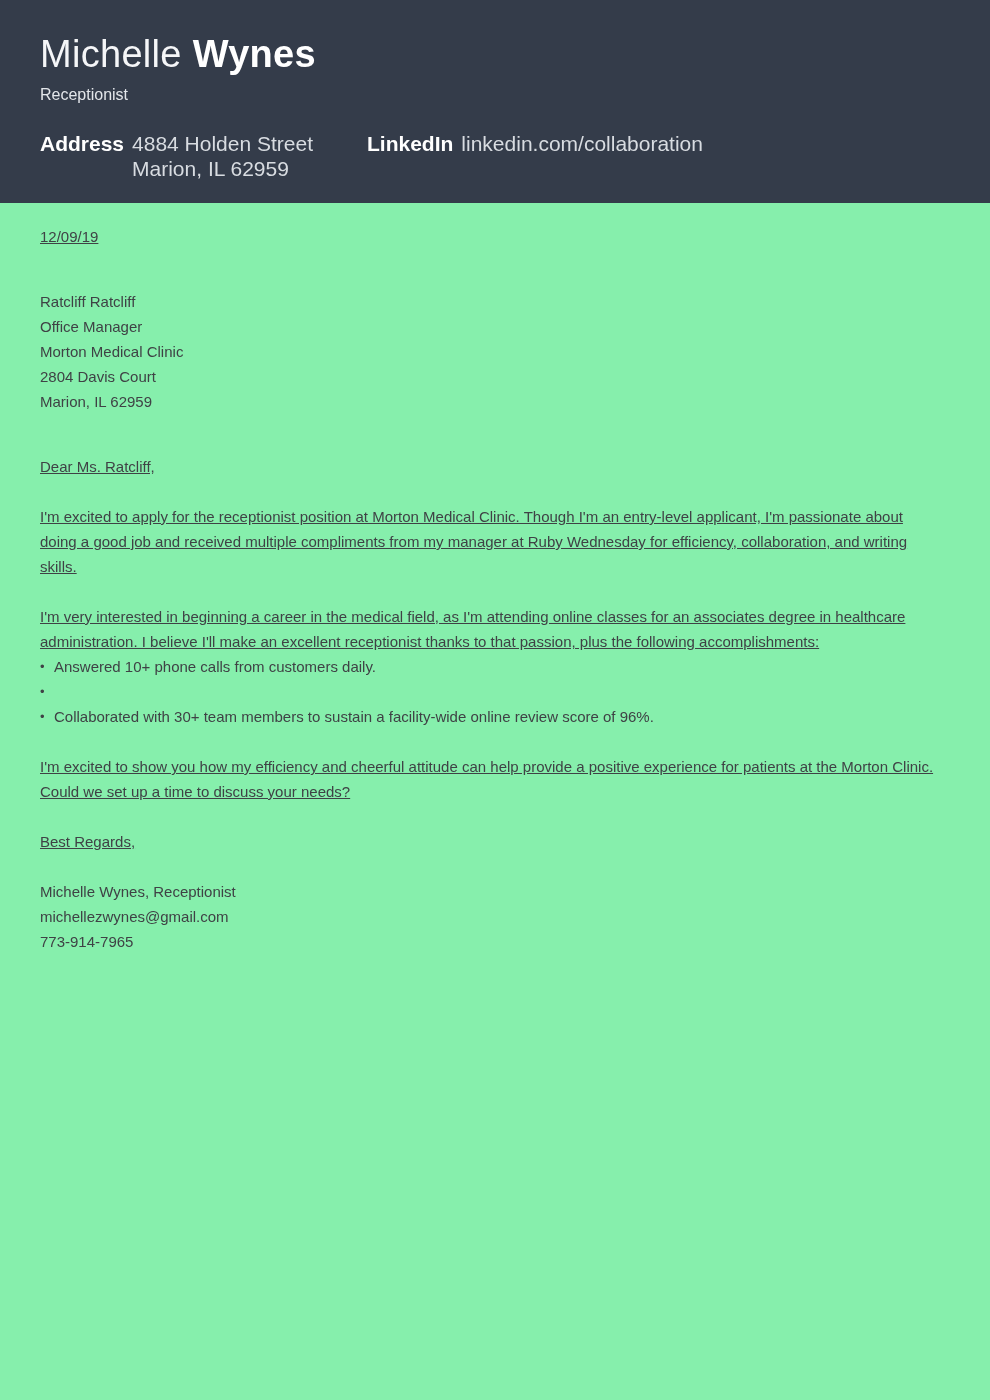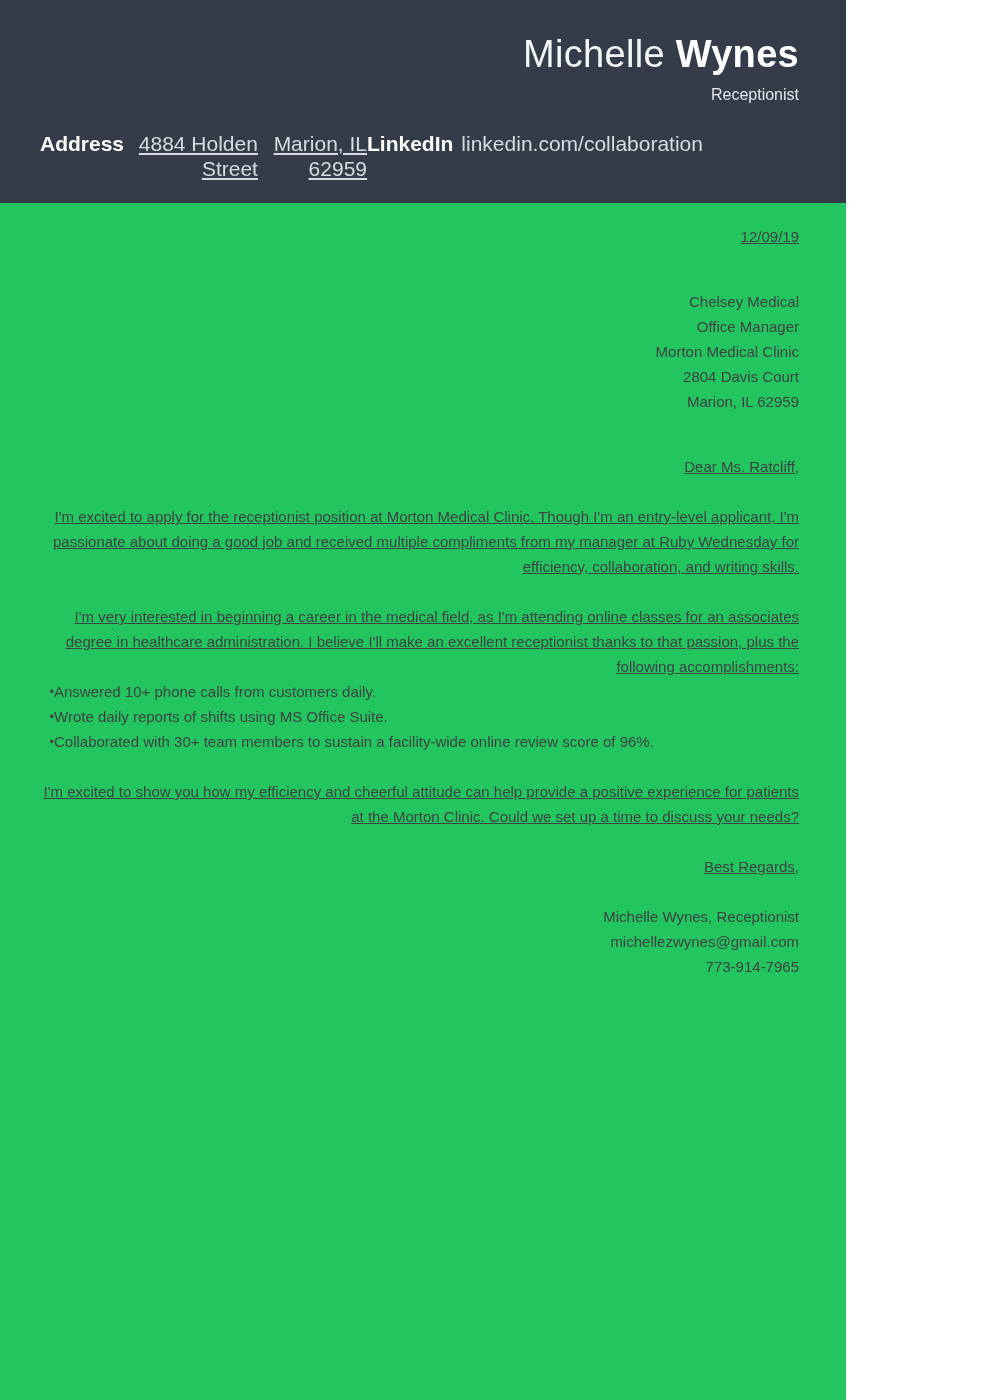--- a/index.html
+++ b/index.html
@@ -1,24 +1,23 @@
 <!DOCTYPE html>
 <html><head>
 <meta charset="utf-8">
 <style>
   * { box-sizing: border-box; }
   html, body { margin: 0; padding: 0; background: #ffffff; }
   body { font-family: "Liberation Sans", sans-serif; }
 
   .page {
-    width: 846px;
+    width: 990px;
     height: 1400px;
-    background: #22c55e;
+    background: #86efac;
     overflow: hidden;
-    text-align: right;
   }
 
   
   .header {
     background: #343c4a;
     height: 203px;
     padding: 33px 47px 0 40px;
     color: #ffffff;
   }
   .person-name {
@@ -38,21 +37,21 @@
   }
   .contact-row {
     display: flex;
     margin-top: 27px;
     font-size: 21px;
     line-height: 25px;
   }
   .contact-group { display: flex; }
   .address-group { width: 327px; flex: 0 0 327px; }
   .contact-label { font-weight: 700; color: #ffffff; margin-right: 8px; white-space: nowrap; }
-  .contact-values { display: flex; flex-direction: row; color: #d8dce1; text-decoration: underline; }
+  .contact-values { display: flex; flex-direction: column; color: #d8dce1; }
   .contact-value { color: #d8dce1; }
 
   
   .letter-body {
     padding: 21px 47px 0 40px;
     color: #3f4245;
     font-size: 15px;
     line-height: 25px;
   }
   .letter-body p { margin: 0 0 25px 0; text-decoration: underline; }
@@ -95,41 +94,40 @@
         <span class="contact-label">LinkedIn</span>
         <span class="contact-value">linkedin.com/collaboration</span>
       </div>
     </div>
   </header>
 
   <main class="letter-body">
     <p class="date">12/09/19</p>
 
     <div class="recipient">
-      <div>Chelsey Medical</div>
+      <div>Ratcliff Ratcliff</div>
       <div>Office Manager</div>
       <div>Morton Medical Clinic</div>
       <div>2804 Davis Court</div>
       <div>Marion, IL 62959</div>
     </div>
 
     <p>Dear Ms. Ratcliff,</p>
 
     <p>I'm excited to apply for the receptionist position at Morton Medical Clinic. Though I'm an entry-level applicant, I'm passionate about doing a good job and received multiple compliments from my manager at Ruby Wednesday for efficiency, collaboration, and writing skills.</p>
 
     <p class="tight">I'm very interested in beginning a career in the medical field, as I'm attending online classes for an associates degree in healthcare administration. I believe I'll make an excellent receptionist thanks to that passion, plus the following accomplishments:</p>
 
     <ul class="bullets">
       <li>
         <span class="bullet-marker">•</span>
         <span>Answered 10+ phone calls from customers daily.</span>
       </li>
       <li>
         <span class="bullet-marker">•</span>
-        <span>Wrote daily reports of shifts using MS Office Suite.</span>
       </li>
       <li>
         <span class="bullet-marker">•</span>
         <span>Collaborated with 30+ team members to sustain a facility-wide online review score of 96%.</span>
       </li>
     </ul>
 
     <p>I'm excited to show you how my efficiency and cheerful attitude can help provide a positive experience for patients at the Morton Clinic. Could we set up a time to discuss your needs?</p>
 
     <p>Best Regards,</p>

